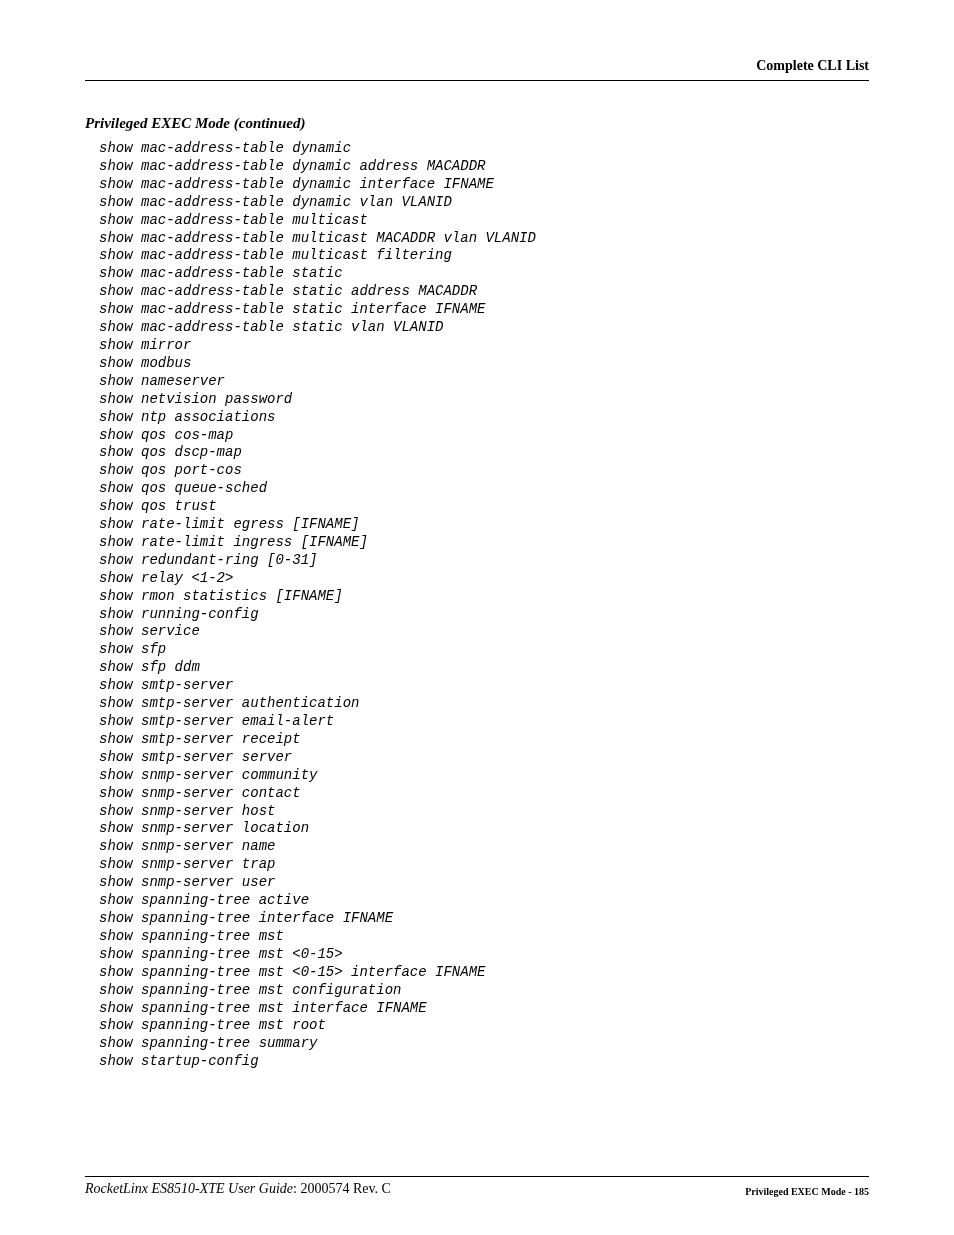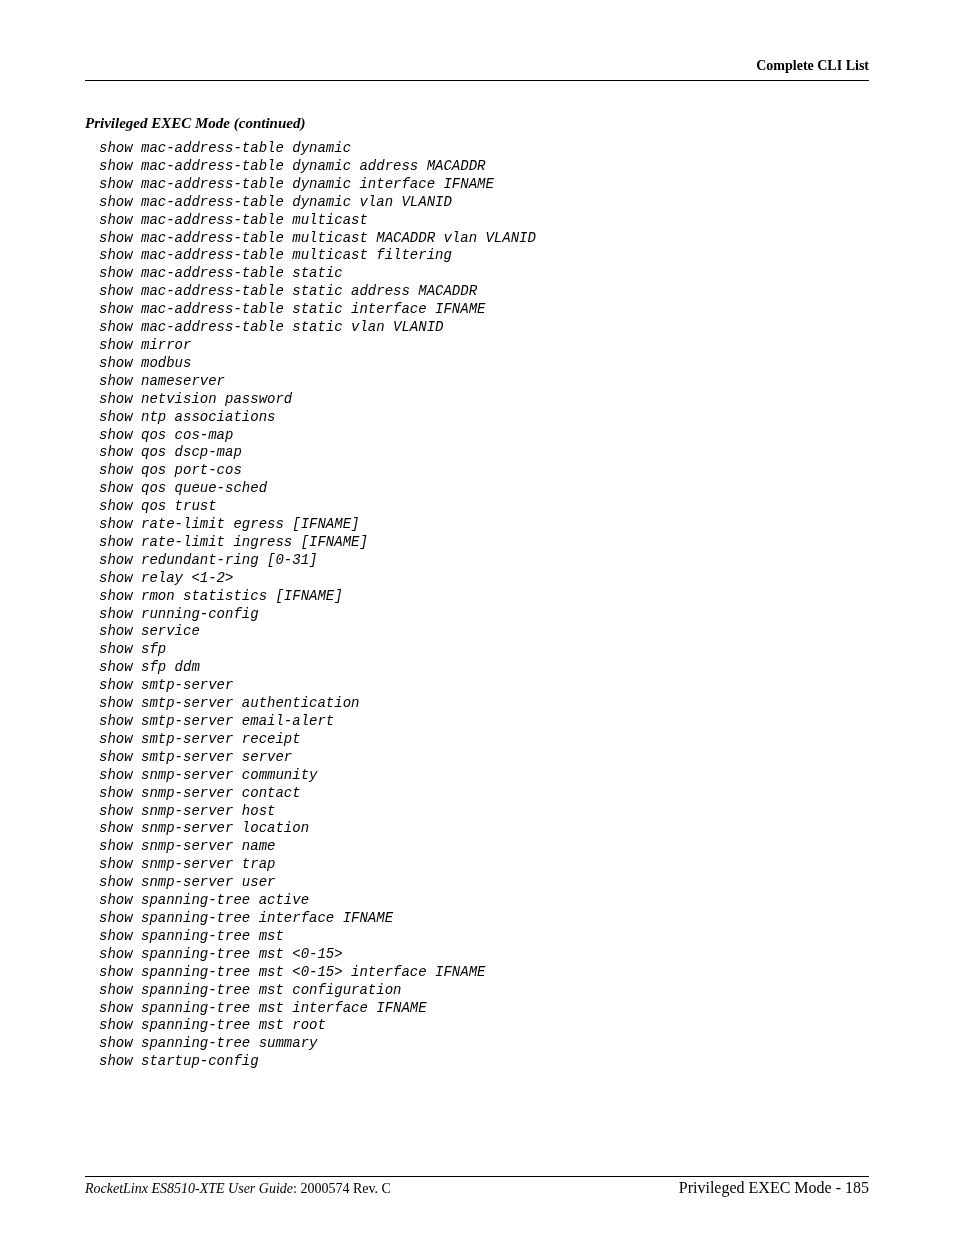--- a/index.html
+++ b/index.html
@@ -56,22 +56,22 @@
       position: absolute;
       bottom: 38px;
       left: 85px;
       font-size: 14px;
     }
     .footer-left .italic { font-style: italic; }
     .footer-right {
       position: absolute;
       bottom: 38px;
       right: 85px;
-      font-size: 16px;
-      font-weight: normal;
+      font-size: 10px;
+      font-weight: bold;
     }
   </style>
 </head>
 <body>
 
 <div class="header-right">Complete CLI List</div>
 <div class="header-rule"></div>
 
 <div class="content">
   <div class="section-heading">Privileged EXEC Mode (continued)</div>

